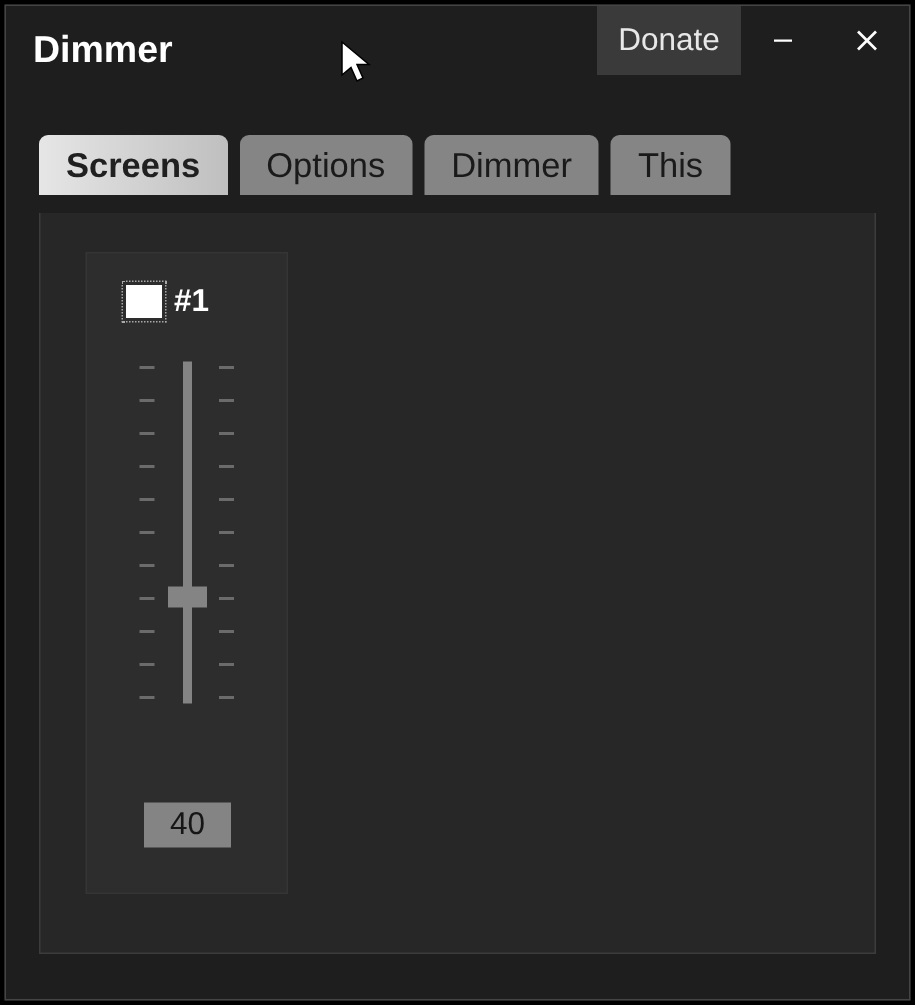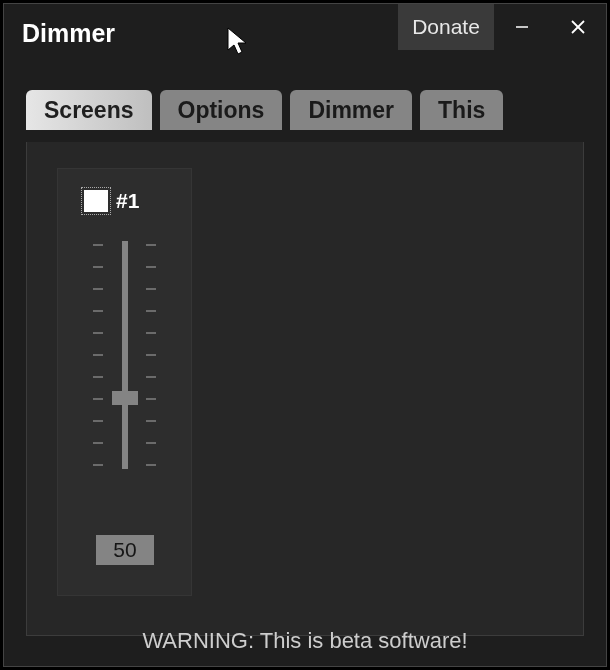--- a/index.html
+++ b/index.html
@@ -62,21 +62,20 @@
   }
   .tab {
     height: 40px;
     padding: 0 18px;
     border-radius: 6px 6px 0 0;
     display: flex;
     align-items: center;
     font-size: 23px;
     cursor: pointer;
     color: #202020;
-    font-weight: bold;
   }
   .tab.active {
     background: linear-gradient(to right, #e6e6e6, #bfbfbf);
     font-weight: 700;
   }
   .tab.inactive {
     background: #858585;
     color: #1a1a1a;
   }
   .content {
@@ -236,23 +235,22 @@
             <div class="tick"></div>
           <div class="tick"></div>
             <div class="tick"></div>
             <div class="tick"></div>
             <div class="tick"></div>
             <div class="tick"></div>
             <div class="tick"></div>
         </div>
       </div>
 
-      <div class="valuebox">50</div>
+      <div class="valuebox">40</div>
     </div>
   </div>
 
-  <div class="footer">WARNING: This is beta software!</div>
 
   <svg class="cursor" width="26" height="32" viewBox="0 0 26 32">
     <path d="M2 2 L2 24 L8 19 L12 28 L16 26 L12 17 L20 17 Z" fill="#fff" stroke="#000" stroke-width="1"></path>
   </svg>
 
 </div>
 
 </body></html>

